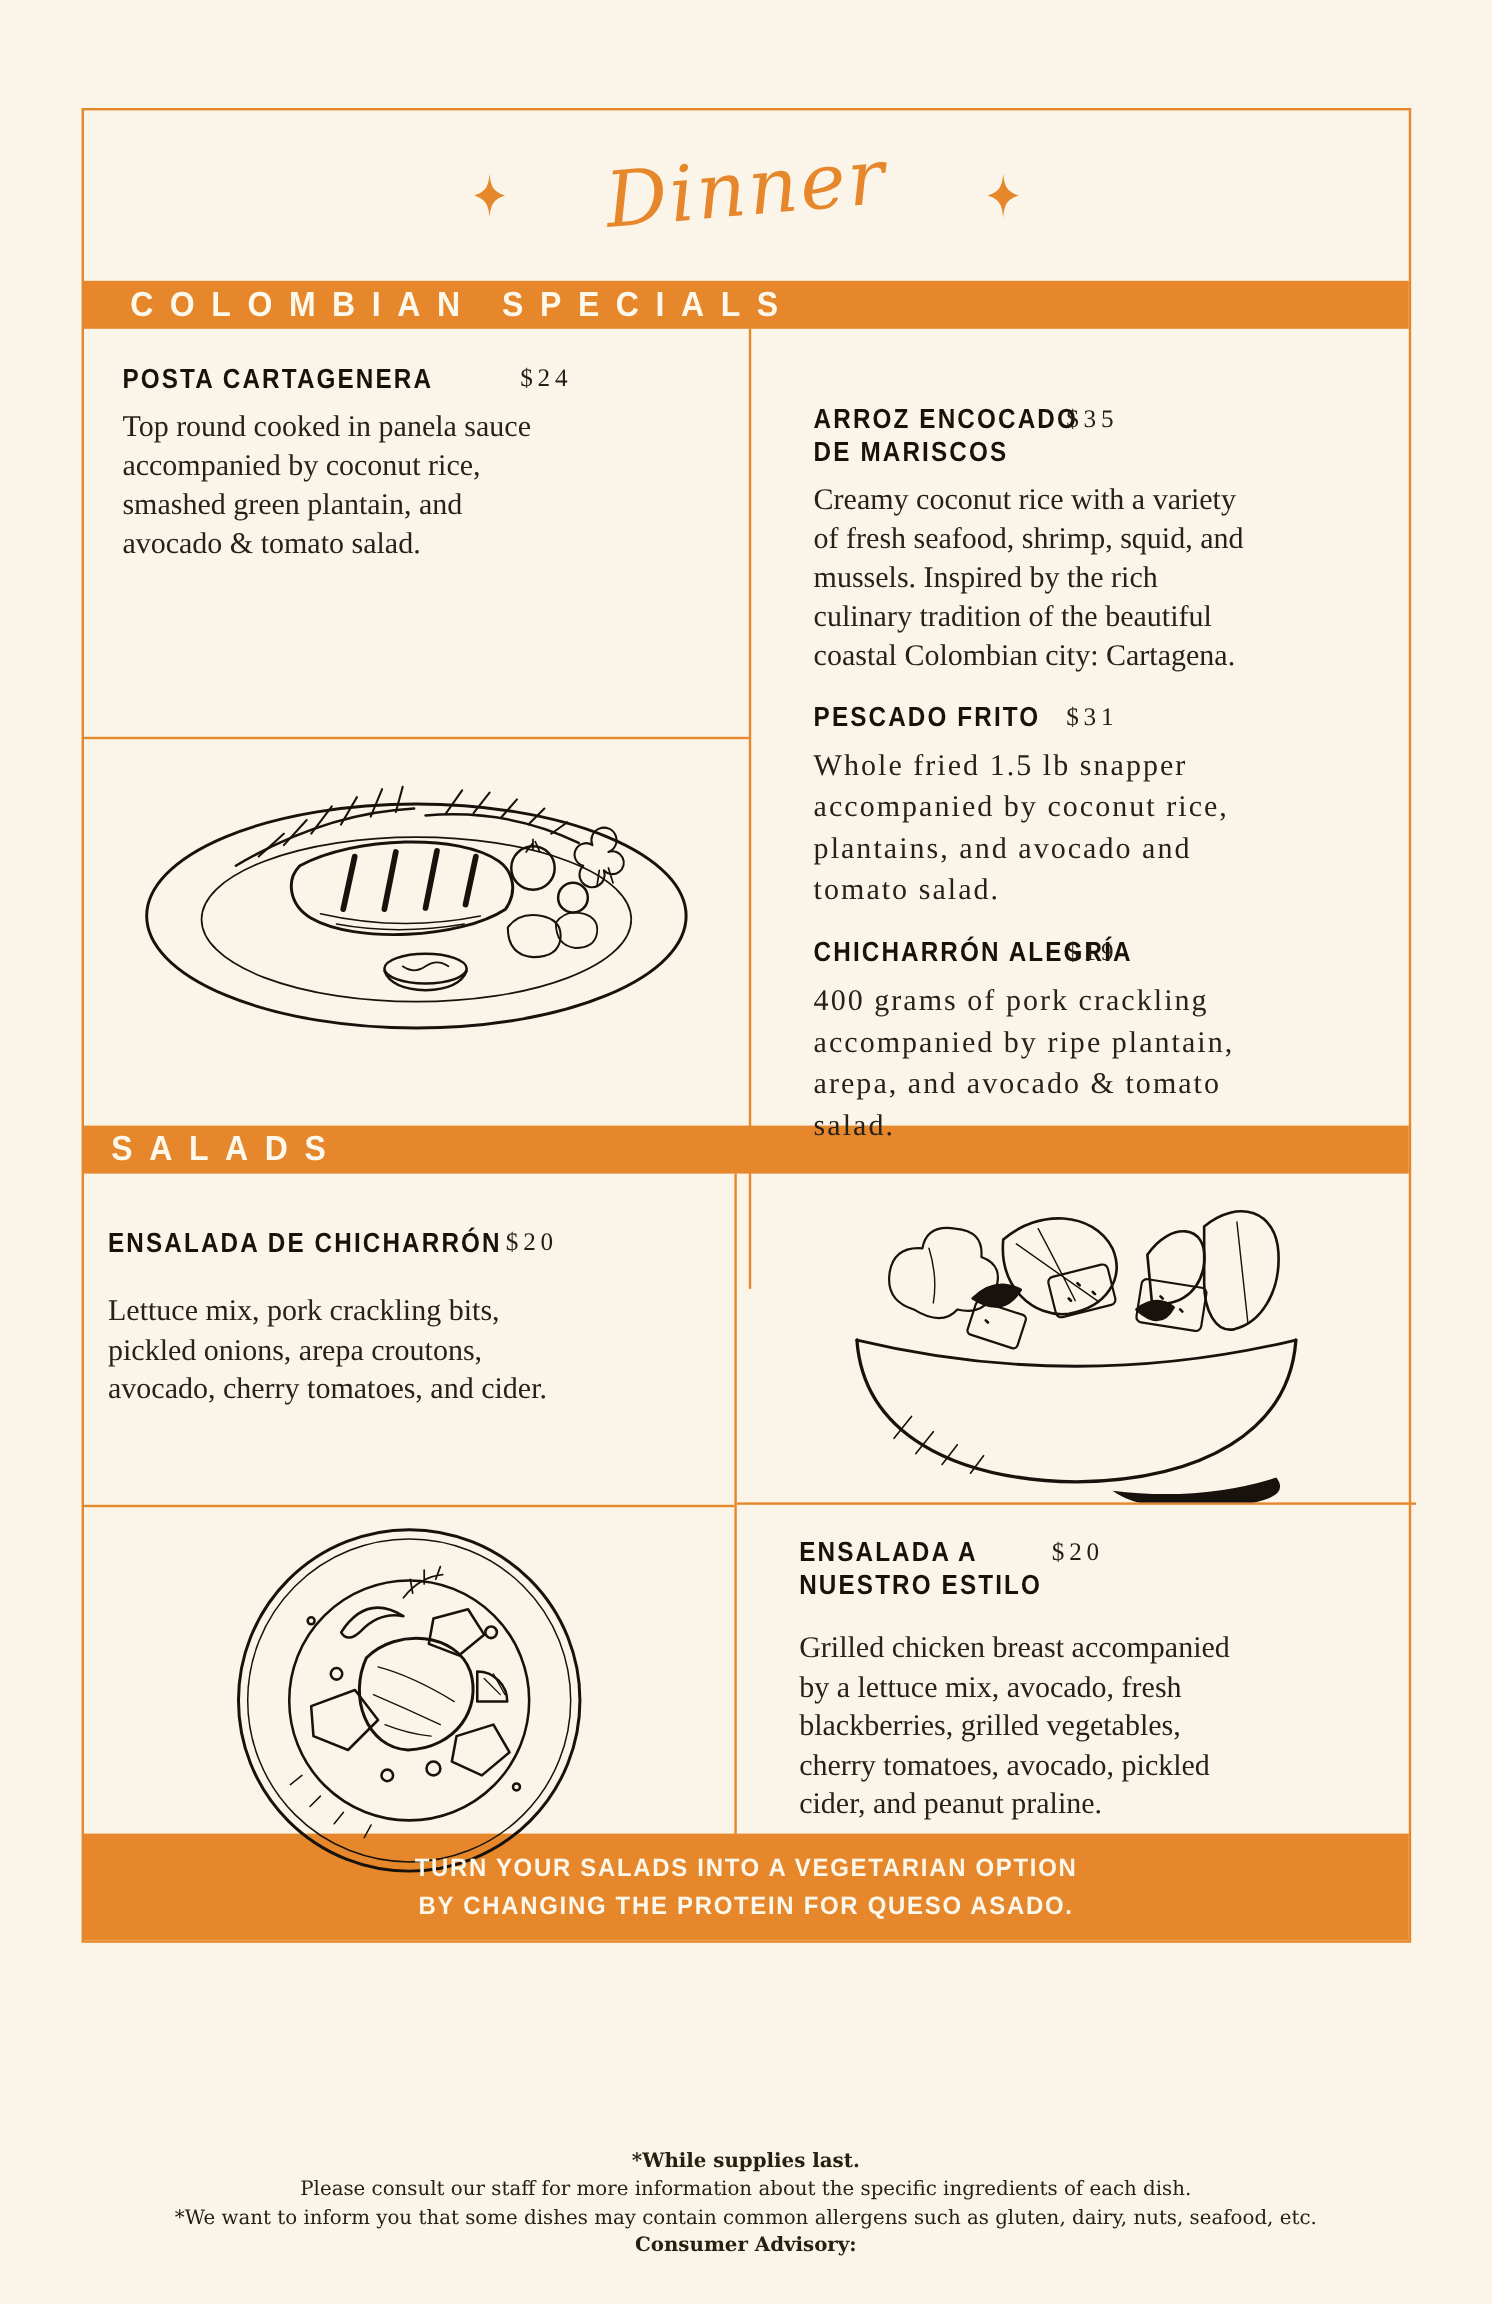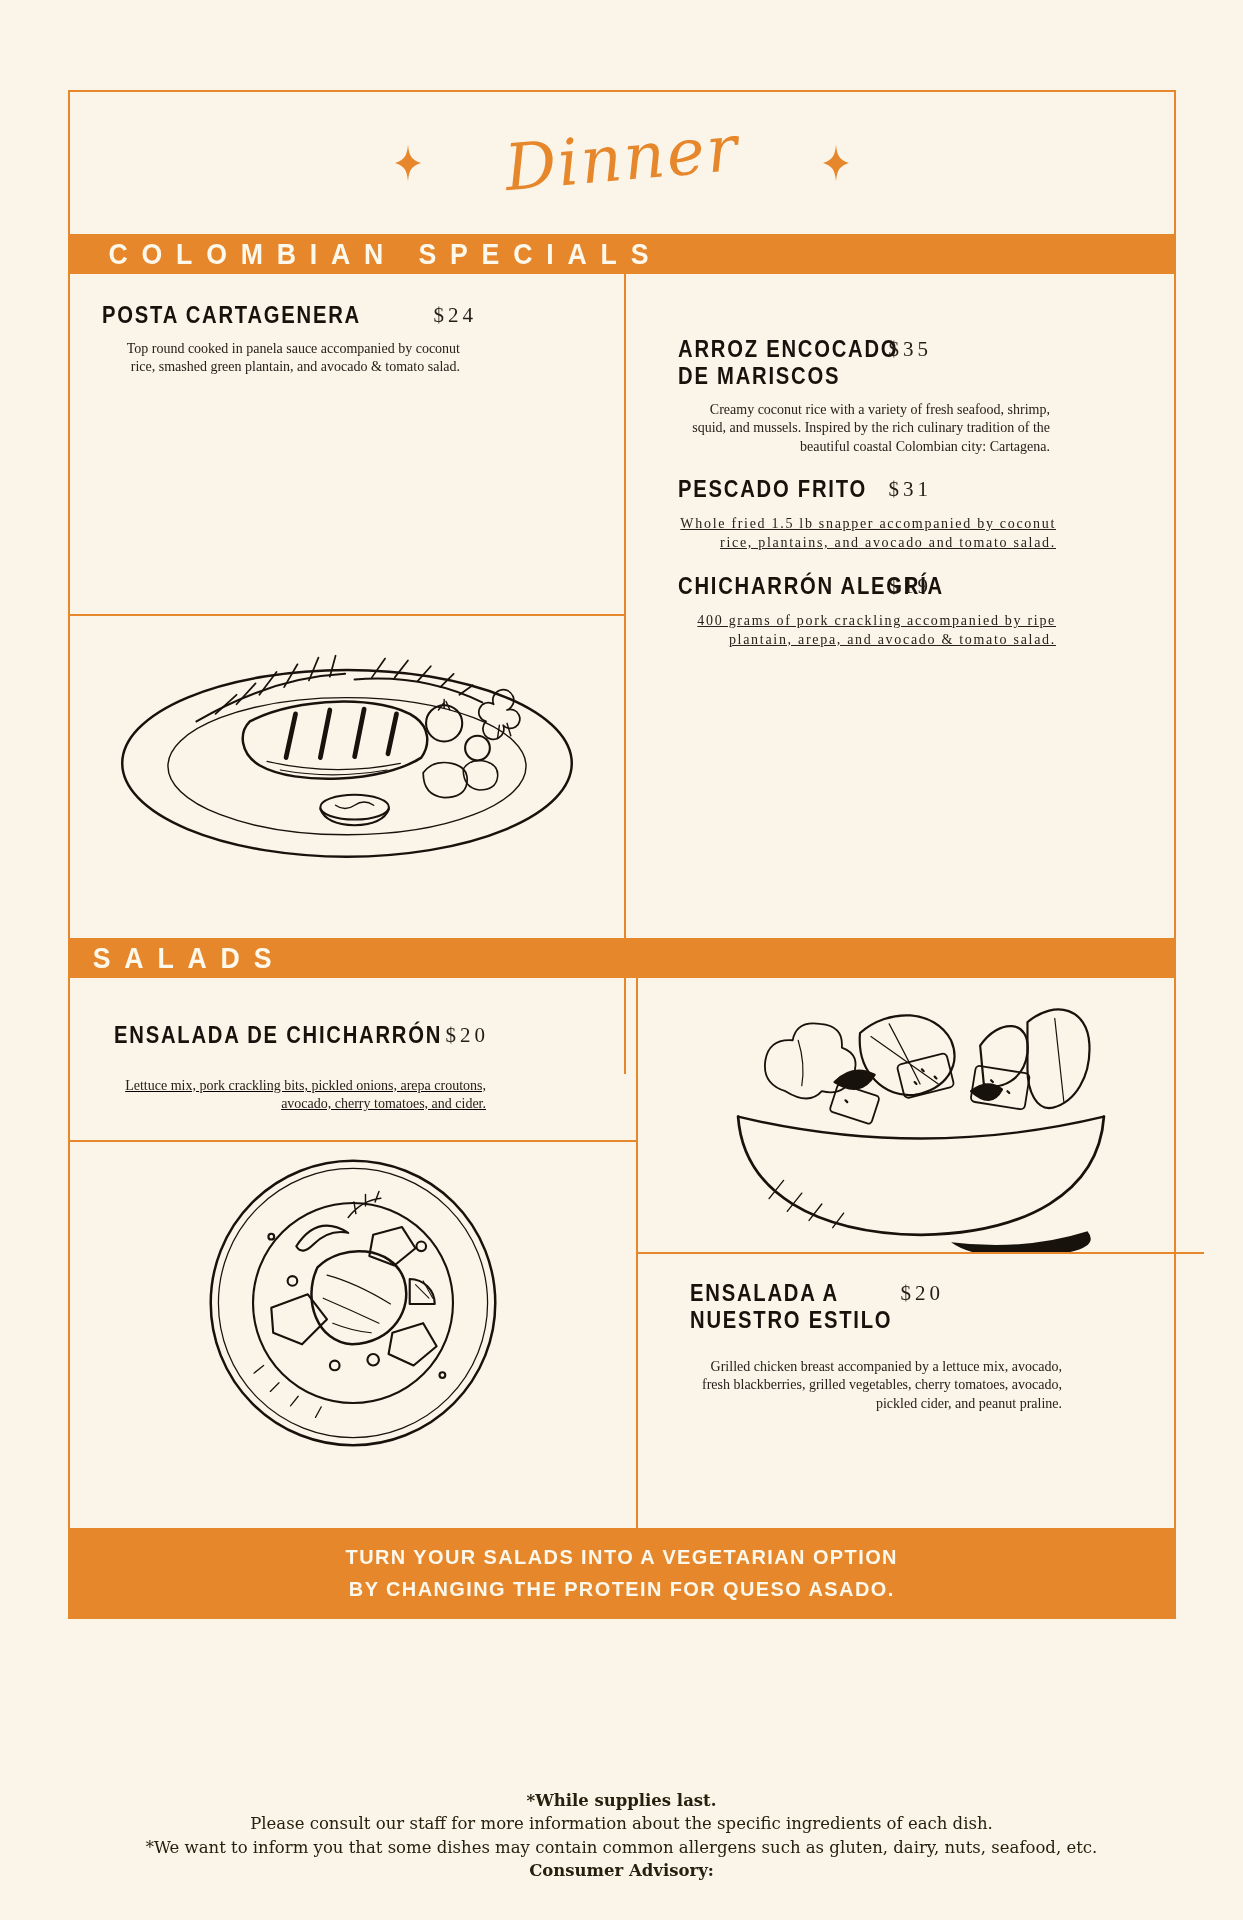--- a/index.html
+++ b/index.html
@@ -24,33 +24,33 @@
   .banner-label{color:#FCF8EB;font-weight:bold;font-size:29px;letter-spacing:15px;padding-left:15px;white-space:nowrap;display:inline-block;transform:scaleX(0.92);}
 
   
   .cols{display:grid;grid-template-columns:1fr 1fr;}
   .cols-specials{height:664px;}
   .cols-salads{height:550px;}
   .col-right{border-left:2px solid var(--accent);}
 
   .pad-sp-left{padding:28px 0 0 32px;height:340px;}
   .pad-sp-right{padding:62px 0 0 38px;}
-  .pad-sa-left{padding:44px 0 0 44px;height:162px;text-decoration:underline;}
+  .pad-sa-left{padding:44px 0 0 20px;height:276px;}
   .pad-sa-right{padding:26px 0 0 38px;}
 
   .dish{position:relative;margin-bottom:20px;}
   .dish-l{width:522px;}
   .dish-r{width:514px;margin-left:14px;}
   .dish-name{font-size:23px;font-weight:bold;color:var(--ink);letter-spacing:2px;line-height:1.18;white-space:pre-line;display:inline-block;transform:scaleX(0.88);transform-origin:0 50%;}
   .dish-price{position:absolute;top:1px;font-family:"Liberation Serif",serif;font-size:21px;letter-spacing:4px;color:#221d16;}
   .dish-l .dish-price{right:147px;}
   .dish-r .dish-price{right:260px;}
-  .dish-desc{margin-top:11px;font-family:"Liberation Serif",serif;font-size:14px;line-height:1.3;color:var(--desc);max-width:358px;text-align:right;}
+  .dish-desc{margin-top:11px;font-family:"Liberation Serif",serif;font-size:25px;line-height:1.3;color:var(--desc);max-width:358px;}
   .dish-desc.wide{max-width:372px;}
-  .dish-desc.spaced{letter-spacing:1.7px;line-height:1.38;max-width:378px;text-decoration:underline;}
+  .dish-desc.spaced{letter-spacing:1.7px;line-height:1.38;max-width:378px;}
 
   
   .illus-under{height:460px;border-top:2px solid var(--accent);overflow:hidden;display:flex;justify-content:center;align-items:flex-start;padding-top:14px;}
   .illus-salad-left{height:324px;border-top:2px solid var(--accent);overflow:hidden;display:flex;justify-content:center;align-items:flex-start;padding-top:12px;}
   .illus-salad-right{height:276px;border-bottom:2px solid var(--accent);overflow:hidden;display:flex;justify-content:center;align-items:flex-start;padding-top:4px;}
 
   
   .promo{height:89px;background:var(--accent);display:flex;align-items:center;justify-content:center;}
   .promo-text{color:#FCF8EB;font-weight:bold;font-size:21px;letter-spacing:1.5px;line-height:1.5;text-align:center;white-space:pre-line;display:inline-block;transform:scaleX(0.95);}
 

